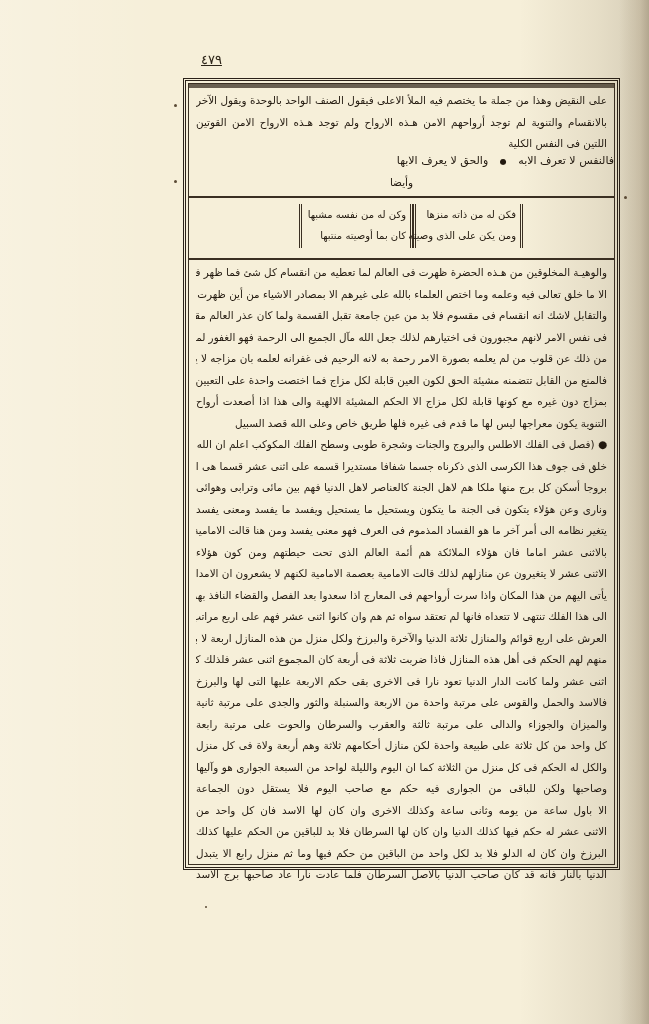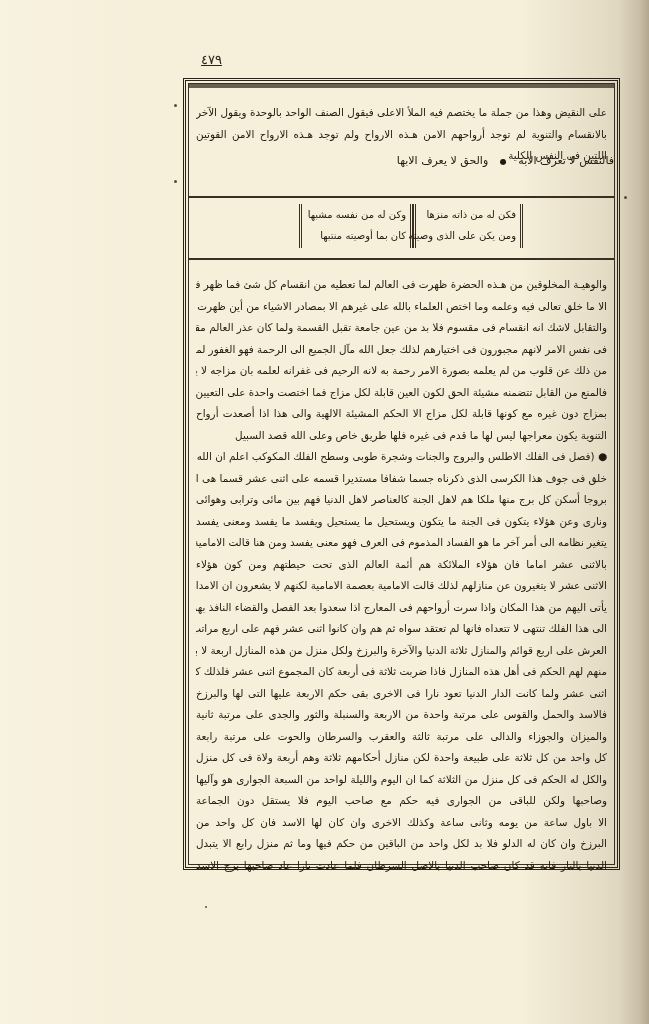--- a/index.html
+++ b/index.html
@@ -66,21 +66,20 @@
   .text-block {
     direction: rtl;
     text-align: justify;
     color: #22190f;
     font-family: "DejaVu Sans", sans-serif;
     font-size: 10.4px;
     line-height: 21.5px;
     padding: 0 7px;
     white-space: nowrap;
     overflow: hidden;
-    margin-top: 12px;
   }
   .line {
     display: block;
     height: 21.5px;
     overflow: hidden;
     text-align: justify;
     text-align-last: justify;
   }
   .line.last {
     text-align-last: right;
@@ -161,20 +160,21 @@
       <span class="line">على النقيض وهذا من جملة ما يختصم فيه الملأ الاعلى فيقول الصنف الواحد بالوحدة ويقول الآخر</span>
       <span class="line">بالانقسام والتنوية لم توجد أرواحهم الامن هـذه الارواح ولم توجد هـذه الارواح الامن القوتين</span>
       <span class="line last">اللتين فى النفس الكلية</span>
     </div>
 
     <div class="verse-title">
       <span>فالنفس لا تعرف الابه</span>
       <span class="sep">●</span>
       <span>والحق لا يعرف الابها</span>
     </div>
+    <div class="verse-sub">وأيضا</div>
 
     <div class="verse-band">
       <div class="verse-box right">
         <div>فكن له من ذاته منزها</div>
         <div>ومن يكن على الذى وصيته</div>
       </div>
       <div class="verse-box left">
         <div>وكن له من نفسه مشبها</div>
         <div>كان بما أوصيته منتبها</div>
       </div>
@@ -200,20 +200,21 @@
       <span class="line">الى هذا الفلك تنتهى لا تتعداه فانها لم تعتقد سواه ثم هم وان كانوا اثنى عشر فهم على اربع مراتب لان</span>
       <span class="line">العرش على اربع قوائم والمنازل ثلاثة الدنيا والآخرة والبرزخ ولكل منزل من هذه المنازل اربعة لا بد</span>
       <span class="line">منهم لهم الحكم فى أهل هذه المنازل فاذا ضربت ثلاثة فى أربعة كان المجموع اثنى عشر فلذلك كانوا</span>
       <span class="line">اثنى عشر ولما كانت الدار الدنيا تعود نارا فى الاخرى بقى حكم الاربعة عليها التى لها والبرزخ</span>
       <span class="line">فالاسد والحمل والقوس على مرتبة واحدة من الاربعة والسنبلة والثور والجدى على مرتبة ثانية</span>
       <span class="line">والميزان والجوزاء والدالى على مرتبة ثالثة والعقرب والسرطان والحوت على مرتبة رابعة</span>
       <span class="line">كل واحد من كل ثلاثة على طبيعة واحدة لكن منازل أحكامهم ثلاثة وهم أربعة ولاة فى كل منزل</span>
       <span class="line">والكل له الحكم فى كل منزل من الثلاثة كما ان اليوم والليلة لواحد من السبعة الجوارى هو وآليها</span>
       <span class="line">وصاحبها ولكن للباقى من الجوارى فيه حكم مع صاحب اليوم فلا يستقل دون الجماعة</span>
       <span class="line">الا باول ساعة من يومه وثانى ساعة وكذلك الاخرى وان كان لها الاسد فان كل واحد من</span>
+      <span class="line">الاثنى عشر له حكم فيها كذلك الدنيا وان كان لها السرطان فلا بد للباقين من الحكم عليها كذلك</span>
       <span class="line">البرزخ وان كان له الدلو فلا بد لكل واحد من الباقين من حكم فيها وما ثم منزل رابع الا يتبدل</span>
       <span class="line">الدنيا بالنار فانه قد كان صاحب الدنيا بالاصل السرطان فلما عادت نارا عاد صاحبها برج الاسد</span>
     </div>
   </div>
 </div>
 
 <div class="speck" style="left:174px; top:104px;"></div>
 <div class="speck" style="left:174px; top:180px;"></div>
 <div class="speck" style="left:624px; top:196px;"></div>
 <div class="speck" style="left:205px; top:906px; width:2px; height:2px;"></div>

